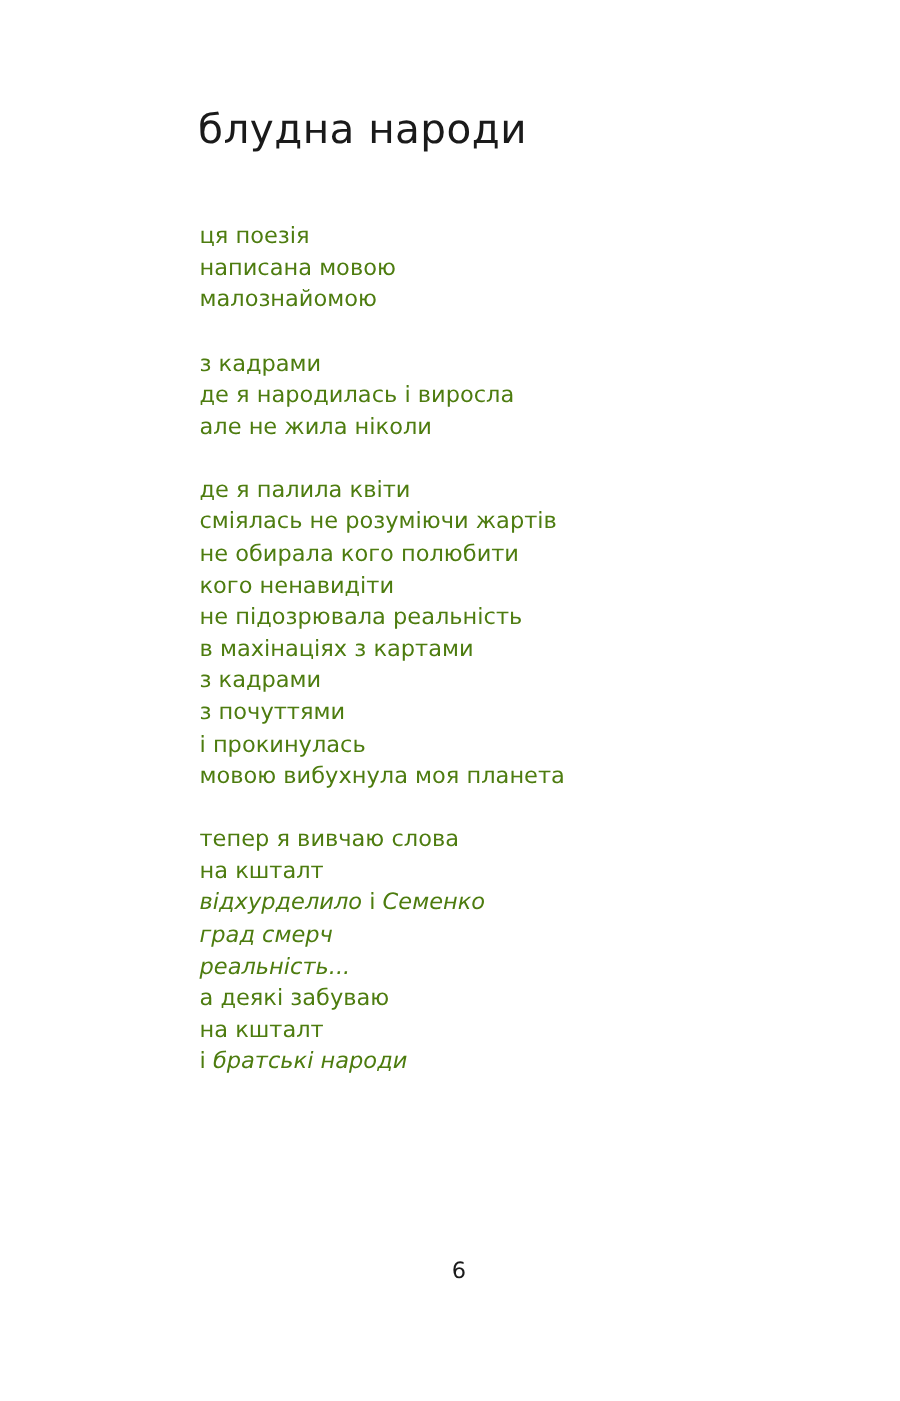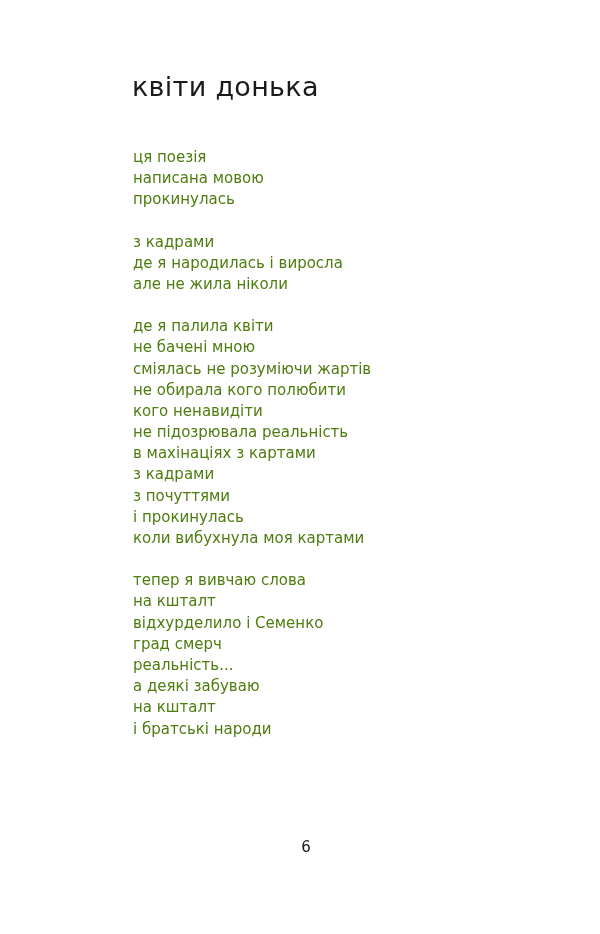--- a/index.html
+++ b/index.html
@@ -42,66 +42,66 @@
     }
     .line {
       display: block;
       font-size: 15px;
       line-height: 21.2px;
       height: 21.2px;
       white-space: nowrap;
       color: #4d7c0f;
     }
     .it {
+      font-style: italic;
     }
     .page-number {
       position: absolute;
       left: 0;
       width: 600px;
       top: 837px;
       text-align: center;
       font-size: 15px;
       line-height: 20px;
       color: #1a1a1a;
       padding-left: 12px;
       box-sizing: border-box;
     }
   </style>
 </head>
 <body>
 
 <div class="page">
-  <h1 class="title">квіти донька</h1>
+  <h1 class="title">блудна народи</h1>
 
   <div class="poem">
 
     <div class="stanza">
       <span class="line"><span>ця поезія</span></span>
       <span class="line"><span>написана мовою</span></span>
-      <span class="line"><span>прокинулась</span></span>
+      <span class="line"><span>малознайомою</span></span>
     </div>
 
     <div class="stanza">
       <span class="line"><span>з кадрами</span></span>
       <span class="line"><span>де я народилась і виросла</span></span>
       <span class="line"><span>але не жила ніколи</span></span>
     </div>
 
     <div class="stanza">
       <span class="line"><span>де я палила квіти</span></span>
-      <span class="line"><span>не бачені мною</span></span>
       <span class="line"><span>сміялась не розуміючи жартів</span></span>
       <span class="line"><span>не обирала кого полюбити</span></span>
       <span class="line"><span>кого ненавидіти</span></span>
       <span class="line"><span>не підозрювала реальність</span></span>
       <span class="line"><span>в махінаціях з картами</span></span>
       <span class="line"><span>з кадрами</span></span>
       <span class="line"><span>з почуттями</span></span>
       <span class="line"><span>і прокинулась</span></span>
-      <span class="line"><span>коли вибухнула моя картами</span></span>
+      <span class="line"><span>мовою вибухнула моя планета</span></span>
     </div>
 
     <div class="stanza">
       <span class="line"><span>тепер я вивчаю слова</span></span>
       <span class="line"><span>на кшталт</span></span>
       <span class="line"><span class="it">відхурделило</span><span style="white-space:pre"> і </span><span class="it">Семенко</span></span>
       <span class="line"><span class="it">град смерч</span></span>
       <span class="line"><span class="it">реальність...</span></span>
       <span class="line"><span>а деякі забуваю</span></span>
       <span class="line"><span>на кшталт</span></span>

